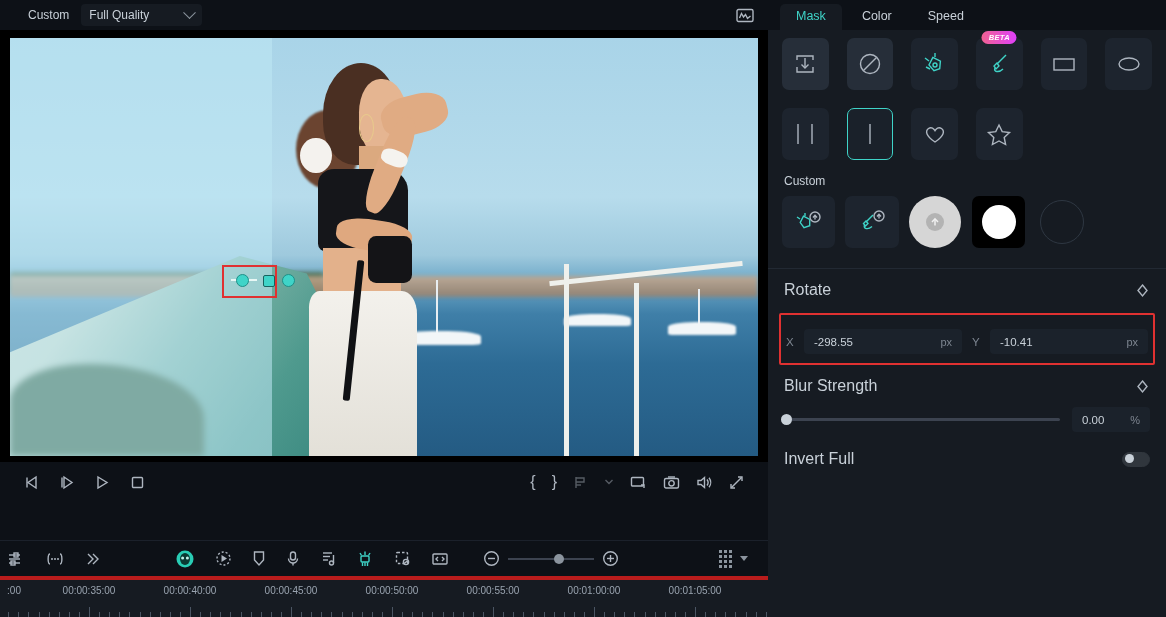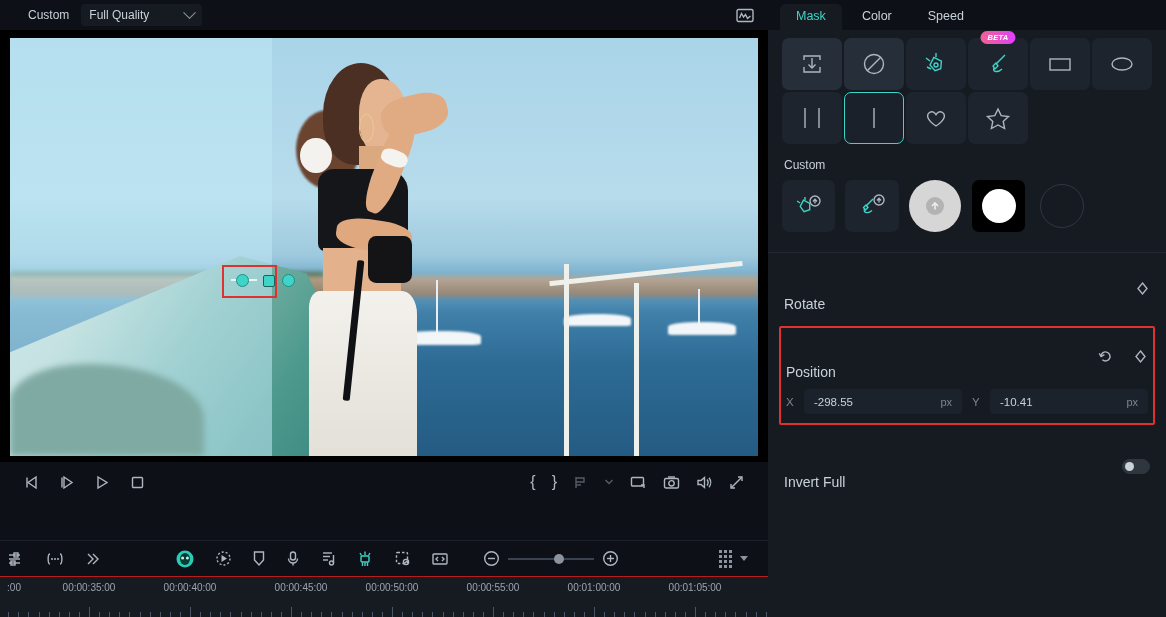--- a/index.html
+++ b/index.html
@@ -104,36 +104,36 @@
   .tb-center { display: flex; align-items: center; gap: 20px; margin-left: 74px; }
   .zoom-grp { display: flex; align-items: center; gap: 8px; margin-left: 14px; }
   .zoom-track { width: 86px; height: 2px; background: #3c4350; position: relative; }
   .zoom-knob { position: absolute; left: 46px; top: -4px; width: 10px; height: 10px; border-radius: 50%; background: #8b949e; }
   .tb-right { margin-left: auto; display: flex; align-items: center; gap: 8px; padding-right: 12px; }
   .dots-grid { display: grid; grid-template-columns: repeat(3, 3px); gap: 2px; }
   .dots-grid i { width: 3px; height: 3px; background: #8b949e; display: block; }
   .tri-down { width: 0; height: 0; border-left: 4px solid transparent; border-right: 4px solid transparent; border-top: 5px solid #8b949e; }
 
   
-  .ruler { flex: 1; background: #161b22; position: relative; border-top: 1px solid #b91c1c; overflow: hidden; }
+  .ruler { flex: 1; background: #161b22; position: relative; border-top: 4px solid #b91c1c; overflow: hidden; }
   .r-label { position: absolute; top: 5px; font-size: 10px; color: #9aa4b0; transform: translateX(-50%); white-space: nowrap; }
   .r-tick { position: absolute; bottom: 0; width: 1px; background: #4b5563; }
 
   
   .right { width: 398px; height: 617px; background: #161b22; display: flex; flex-direction: column; }
   .tabs-top { height: 30px; background: #0d1117; display: flex; align-items: flex-end; padding-left: 12px; gap: 4px; }
   .tab-top { padding: 5px 16px 7px; font-size: 12.5px; color: #c9d1d9; border-radius: 5px 5px 0 0; }
   .tab-top.active { color: #3fd4c8; background: #161b22; }
   .tabs-sub { height: 38px; display: flex; align-items: center; padding-left: 18px; gap: 8px; }
   .tab-sub { font-size: 12.5px; color: #c9d1d9; padding: 5px 13px; border-radius: 13px; }
   .tab-sub.active { color: #3fd4c8; background: #2b333e; }
 
   .panel-body { flex: 1; overflow: hidden; position: relative; }
 
-  .grid-shapes { display: grid; grid-template-columns: repeat(6, 1fr); gap: 2px; padding: 8px 14px 0 14px; }
+  .grid-shapes { display: grid; grid-template-columns: repeat(6, 1fr); gap: 18px; padding: 8px 14px 0 14px; }
   .shape-cell { height: 52px; background: #1d242e; border-radius: 7px; display: flex; align-items: center; justify-content: center; position: relative; }
   .shape-cell.lighter { background: #262e39; }
   .shape-cell.sel { border: 1.5px solid #3fd4c8; background: #1a212a; }
   .beta {
     position: absolute; top: -7px; left: 50%; transform: translateX(-50%);
     background: linear-gradient(90deg,#f06292,#e040fb); color: #fff;
     font-size: 7.5px; font-weight: bold; font-style: italic;
     padding: 2px 7px; border-radius: 8px; letter-spacing: .3px;
   }
   .custom-title { font-size: 12px; color: #c9d1d9; padding: 14px 0 8px 16px; }
@@ -152,21 +152,21 @@
   .row-transform { height: 38px; display: flex; align-items: center; padding: 0 16px; background: #1a2029; }
   .toggle { width: 26px; height: 14px; border-radius: 8px; background: #1c3a38; border: 1.2px solid #3fd4c8; position: relative; margin-right: 10px; }
   .toggle i { position: absolute; right: 2px; top: 1.5px; width: 9px; height: 9px; border-radius: 50%; background: #3fd4c8; display: block; }
   .toggle.off { background: #30363d; border-color: #30363d; }
   .toggle.off i { left: 2px; right: auto; background: #c9d1d9; }
   .row-title { font-size: 12.5px; color: #e6edf3; }
   .row-acts { margin-left: auto; display: flex; align-items: center; gap: 20px; }
 
   .sec { padding: 12px 16px 0 16px; }
   .sec-head { display: flex; align-items: center; }
-  .sec-label { font-size: 14px; color: #c9d1d9; margin-top: 31px; }
+  .sec-label { font-size: 16px; color: #c9d1d9; }
   .sec-acts { margin-left: auto; display: flex; align-items: center; gap: 20px; }
 
   .rot-row { display: flex; align-items: center; gap: 12px; margin-top: 10px; }
   .rot-ball { width: 22px; height: 22px; border-radius: 50%; background: radial-gradient(circle at 34% 30%, #f2f2f2 0%, #cfcfcf 42%, #9a9a9a 100%); }
   .field { background: #1b222b; border-radius: 4px; height: 24px; display: flex; align-items: center; padding: 0 10px; font-size: 11.5px; color: #c9d1d9; }
   .field.grow { flex: 1; }
 
   .pos-wrap { position: relative; margin: 14px 11px 0 11px; border: 2px solid #e03131; border-radius: 2px; padding: 5px 5px 9px 5px; }
   .xy-row { display: flex; align-items: center; gap: 10px; margin-top: 9px; }
   .xy-lab { font-size: 11.5px; color: #7d8590; width: 8px; }
@@ -458,21 +458,21 @@
             <i></i>
         </div>
         <div class="tri-down"></div>
       </div>
     </div>
 
     <div class="ruler">
       <div class="r-label" style="left:14px">:00</div>
       <div class="r-label" style="left:89px">00:00:35:00</div>
       <div class="r-label" style="left:190px">00:00:40:00</div>
-      <div class="r-label" style="left:301px">00:00:45:00</div>
+      <div class="r-label" style="left:291px">00:00:45:00</div>
       <div class="r-label" style="left:392px">00:00:50:00</div>
       <div class="r-label" style="left:493px">00:00:55:00</div>
       <div class="r-label" style="left:594px">00:01:00:00</div>
       <div class="r-label" style="left:695px">00:01:05:00</div>
       <div id="ticks">
           <div class="r-tick" style="left: 8.2px; height: 5px;"></div>
           <div class="r-tick" style="left: 18.3px; height: 5px;"></div>
           <div class="r-tick" style="left: 28.4px; height: 5px;"></div>
           <div class="r-tick" style="left: 38.5px; height: 5px;"></div>
           <div class="r-tick" style="left: 48.6px; height: 5px;"></div>
@@ -678,50 +678,55 @@
             <span>
               <svg width="15" height="15" viewBox="0 0 15 15">
                   <polygon class="ic" points="7.5,2 12,7.5 7.5,13 3,7.5"></polygon>
                 </svg>
             </span>
           </div>
         </div>
       </div>
 
       <div class="pos-wrap">
+        <div class="xy-row">
+          <span class="xy-lab">X</span>
+          <div class="xy-field">
+            <span class="xy-val">-298.55</span>
+            <span class="xy-unit">px</span>
+          </div>
+          <span class="xy-lab">Y</span>
+          <div class="xy-field">
+            <span class="xy-val">-10.41</span>
+            <span class="xy-unit">px</span>
+          </div>
+        </div>
+      </div>
+
+      <div class="sec">
         <div class="sec-head">
-          <span class="sec-label">Position</span>
+          <span class="sec-label">Blur Strength</span>
           <div class="sec-acts">
-            <span>
-              <svg width="15" height="15" viewBox="0 0 15 15">
-                  <path class="ic" d="M3 7.5a4.5 4.5 0 1 1 1.4 3.2"></path>
-                  <polyline class="ic" points="1.2,4.3 3.2,7.6 6.4,5.6"></polyline>
-                </svg>
-            </span>
             <span>
               <svg width="15" height="15" viewBox="0 0 15 15">
                   <polygon class="ic" points="7.5,2 12,7.5 7.5,13 3,7.5"></polygon>
                 </svg>
             </span>
           </div>
         </div>
-        <div class="xy-row">
-          <span class="xy-lab">X</span>
-          <div class="xy-field">
-            <span class="xy-val">-298.55</span>
-            <span class="xy-unit">px</span>
-          </div>
-          <span class="xy-lab">Y</span>
-          <div class="xy-field">
-            <span class="xy-val">-10.41</span>
-            <span class="xy-unit">px</span>
-          </div>
-        </div>
-      </div>
-
+        <div class="blur-row">
+          <div class="blur-track">
+            <div class="blur-knob"></div>
+          </div>
+          <div class="blur-field">
+            <span class="xy-val">0.00</span>
+            <span class="xy-unit">%</span>
+          </div>
+        </div>
+      </div>
 
       <div class="invert-row">
         <span class="sec-label">Invert Full</span>
         <div class="toggle off">
             <i></i>
           </div>
       </div>
 
     </div>
   </div>

